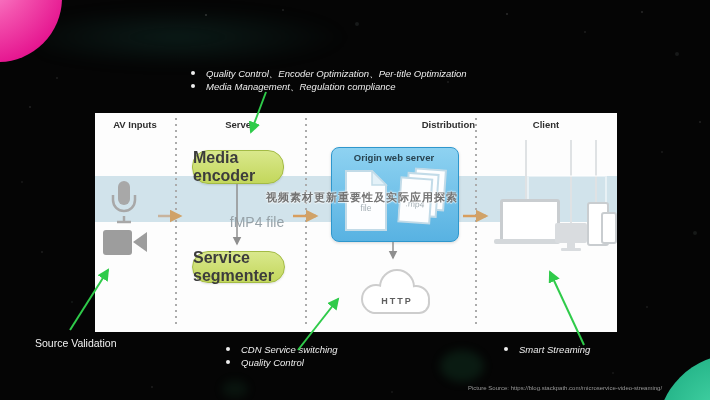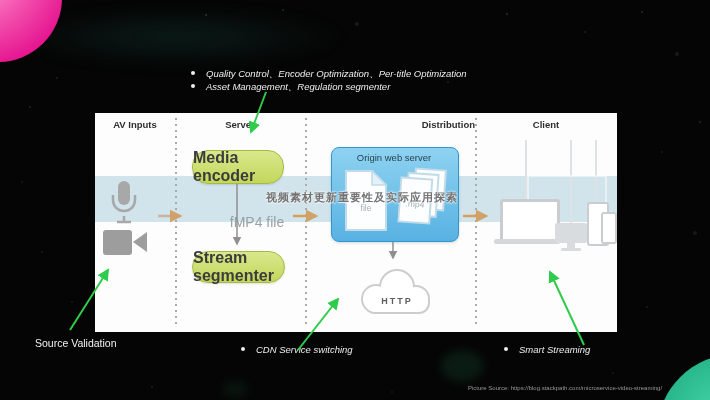--- a/index.html
+++ b/index.html
@@ -32,21 +32,21 @@
       151px 386px 0 0 rgba(255,255,255,.10), 391px 391px 0 0 rgba(255,255,255,.08),
       447px 81px  0 0 rgba(255,255,255,.10), 612px 372px 0 0 rgba(255,255,255,.08);}
 
   
   .slide-title{left:60px;top:22px;color:#fff;font-size:20px;font-weight:bold;letter-spacing:1.5px;z-index:4;}
   .bullets{display:flex;flex-direction:column;z-index:4;font-style:italic;}
   .bullet-row{display:flex;align-items:flex-start;line-height:13px;}
   .bullet-dot{width:4px;height:4px;border-radius:50%;background:#eee;margin:4px 11px 0 0;flex:0 0 auto;}
   .b-label{color:#ededed;font-size:9.5px;}
   .top-bullets{left:191px;top:67px;}
-  .bc-bullets{left:241px;top:343px;}
+  .bc-bullets{left:226px;top:343px;}
   .br-bullets{left:504px;top:343px;}
 
   .source-validation{left:35px;top:337px;color:#f2f2f2;font-size:10.5px;z-index:4;}
   .credit{left:468px;top:385px;width:200px;color:#989898;font-size:6px;z-index:4;text-align:left;}
 
   
   .panel{left:95px;top:113px;width:522px;height:219px;background:#fdfdfd;z-index:5;}
   .band{left:0;top:63px;width:522px;height:46px;background:#cfe1ea;opacity:.95;}
   .col-header{top:6px;font-size:9.5px;font-weight:bold;color:#2e2e2e;text-align:center;}
   .divider{top:5px;height:210px;width:2px;
@@ -56,21 +56,21 @@
     background:linear-gradient(180deg,#d9e88c 0%,#c3d75c 100%);
     display:flex;align-items:center;justify-content:center;
     font-size:16px;font-weight:bold;color:#3c3c3c;box-shadow:0 1px 2px rgba(0,0,0,.12);}
   .media-encoder{left:97px;top:37px;width:90px;height:32px;}
   .stream-segmenter{left:97px;top:138px;width:91px;height:30px;}
   .fmp4-label{left:126px;top:101px;width:72px;text-align:center;font-size:14px;color:#97a2a8;}
 
   .origin-box{left:236px;top:34px;width:126px;height:93px;border-radius:8px;
     border:1.5px solid #2e97cd;background:linear-gradient(180deg,#8ed2f1 0%,#58b2e2 100%);
     box-shadow:0 1px 3px rgba(0,0,0,.15);}
-  .origin-title{left:236px;top:39px;width:126px;text-align:center;font-size:9.5px;font-weight:normal;color:#27424f;}
+  .origin-title{left:236px;top:39px;width:126px;text-align:center;font-size:9.5px;font-weight:bold;color:#27424f;}
   .file-label{text-align:center;font-size:8.5px;color:#a3aeb4;}
 
   .cloud-text{left:257px;top:183px;width:90px;text-align:center;font-size:9px;font-weight:bold;
     color:#5f5f5f;letter-spacing:2px;}
 
   
   .dev-line{width:2px;background:#dfe2e4;}
   .tv-ghost{left:432px;top:62px;width:76px;height:47px;border:2px solid rgba(255,255,255,.5);}
   .laptop-screen{left:405px;top:86px;width:54px;height:38px;border:3px solid #c9cdd0;border-radius:3px 3px 0 0;background:#fff;}
   .laptop-base{left:399px;top:126px;width:66px;height:5px;background:#d4d8db;border-radius:2px;}
@@ -98,21 +98,21 @@
   <div class="abs teal-circle"></div>
 
 
   <div class="abs bullets top-bullets">
     <div class="bullet-row">
       <span class="bullet-dot"></span>
       <span class="b-label">Quality Control、Encoder Optimization、Per-title Optimization</span>
     </div>
     <div class="bullet-row">
       <span class="bullet-dot"></span>
-      <span class="b-label">Asset Management、Regulation segmenter</span>
+      <span class="b-label">Media Management、Regulation compliance</span>
     </div>
   </div>
 
   <div class="abs panel">
     <div class="abs band"></div>
 
     <div class="abs col-header" style="left:0;width:80px;">AV Inputs</div>
     <div class="abs col-header" style="left:80px;width:130px;">Server</div>
     <div class="abs col-header" style="left:210px;width:170px;text-align:right;">Distribution</div>
     <div class="abs col-header" style="left:380px;width:142px;">Client</div>
@@ -127,21 +127,21 @@
       <line x1="13" y1="35" x2="13" y2="40" stroke="#a8a8a8" stroke-width="2.5"></line>
       <line x1="6" y1="41" x2="20" y2="41" stroke="#a8a8a8" stroke-width="2.5"></line>
     </svg>
     <svg class="abs" style="left:8px;top:114px;" width="46" height="32" viewBox="0 0 46 32">
       <rect x="0" y="3" width="29" height="25" rx="3" fill="#9d9d9d"></rect>
       <polygon points="30,15 44,5 44,25" fill="#9d9d9d"></polygon>
     </svg>
 
     <div class="abs green-box media-encoder">Media encoder</div>
     <div class="abs fmp4-label">fMP4 file</div>
-    <div class="abs green-box stream-segmenter">Stream segmenter</div>
+    <div class="abs green-box stream-segmenter">Service segmenter</div>
 
     <div class="abs origin-box"></div>
     <div class="abs origin-title">Origin web server</div>
     <svg class="abs" style="left:249px;top:57px;" width="44" height="62" viewBox="0 0 44 62">
       <path d="M2 1 h26 l14 14 v45 h-40 z" fill="#fdfeff" stroke="#c2dbe8" stroke-width="2"></path>
       <path d="M28 1 v14 h14 z" fill="#e3f1f8" stroke="#c2dbe8" stroke-width="1.5"></path>
     </svg>
     <div class="abs file-label" style="left:249px;top:90px;width:44px;">file</div>
     <svg class="abs" style="left:304px;top:55px;transform:rotate(4deg);" width="48" height="58" viewBox="0 0 48 58">
       <rect x="15" y="1" width="30" height="40" fill="#fdfeff" stroke="#c2dbe8" stroke-width="2"></rect>
@@ -204,20 +204,24 @@
 
   <div class="abs overlay-cn">视频素材更新重要性及实际应用探索</div>
 
   <div class="abs source-validation">Source Validation</div>
 
   <div class="abs bullets bc-bullets">
     <div class="bullet-row">
       <span class="bullet-dot"></span>
       <span class="b-label">CDN Service switching</span>
     </div>
+    <div class="bullet-row">
+      <span class="bullet-dot"></span>
+      <span class="b-label">Quality Control</span>
+    </div>
   </div>
 
   <div class="abs bullets br-bullets">
     <div class="bullet-row">
       <span class="bullet-dot"></span>
       <span class="b-label">Smart Streaming</span>
     </div>
   </div>
 
   <div class="abs credit">Picture Source: https://blog.stackpath.com/microservice-video-streaming/</div>

